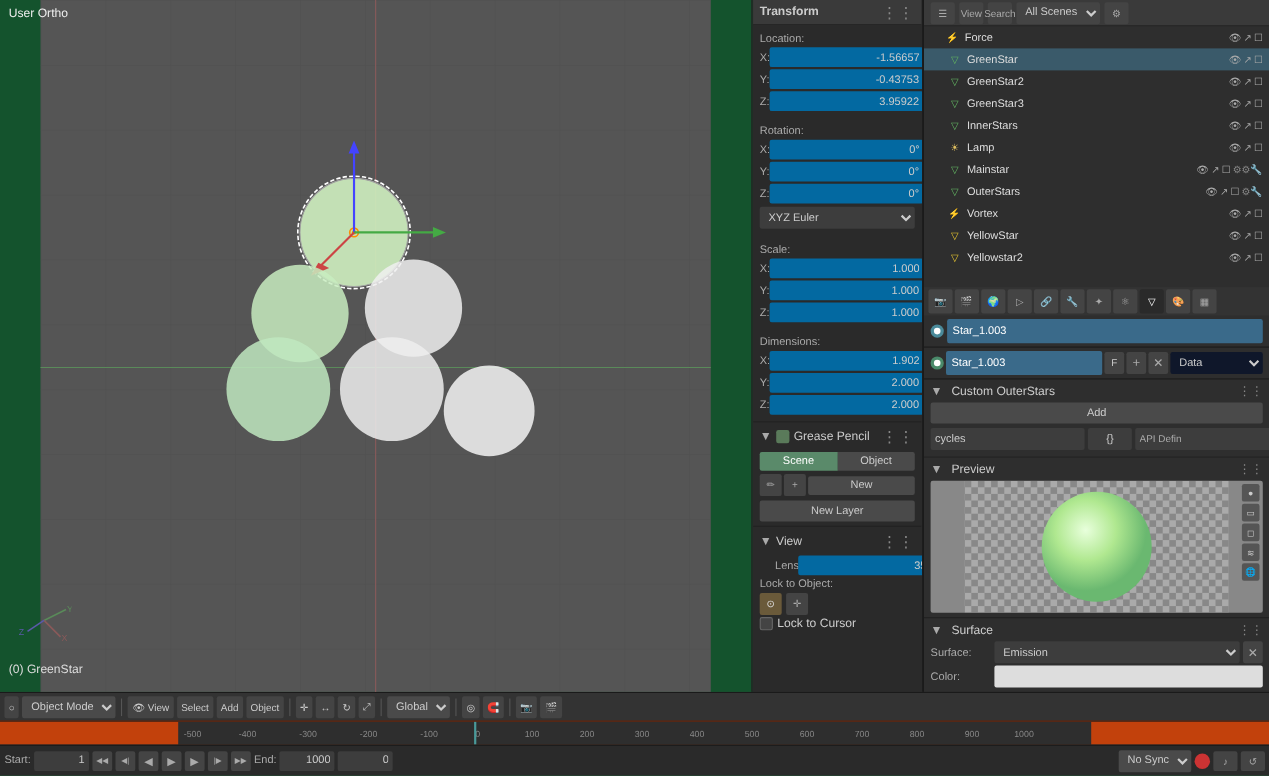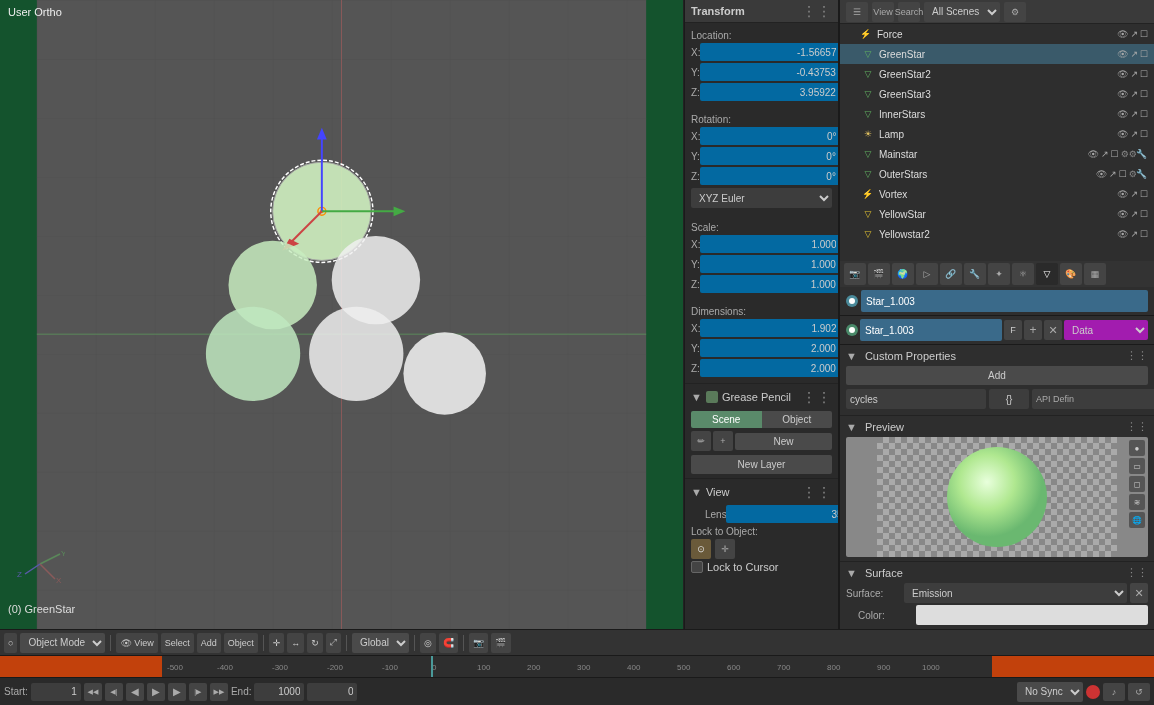--- a/index.html
+++ b/index.html
@@ -72,21 +72,21 @@
     .outliner-name { flex: 1; font-size: 10px; color: #ddd; }
     .outliner-actions { display: flex; gap: 2px; align-items: center; }
     .eye-icon { color: #aaa; font-size: 9px; cursor: pointer; }
     .arrow-icon { color: #aaa; font-size: 9px; }
     .box-icon { color: #aaa; font-size: 9px; }
     .props-tab { width: 22px; height: 22px; background: #444; border: none; color: #aaa; font-size: 9px; cursor: pointer; border-radius: 2px; display: flex; align-items: center; justify-content: center; }
     .props-tab.active { background: #2a2a2a; color: #fff; }
     .f-btn { width: 18px; height: 20px; background: #444; border: none; color: #ccc; font-size: 9px; cursor: pointer; border-radius: 2px; display: flex; align-items: center; justify-content: center; }
     .plus-btn { width: 18px; height: 20px; background: #444; border: none; color: #aaa; font-size: 12px; cursor: pointer; border-radius: 2px; display: flex; align-items: center; justify-content: center; }
     .x-btn { width: 18px; height: 20px; background: #444; border: none; color: #aaa; font-size: 11px; cursor: pointer; border-radius: 2px; display: flex; align-items: center; justify-content: center; }
-    .data-select { flex: 1; background: #a21caf; border: none; color: #ccc; font-size: 10px; padding: 2px 4px; height: 20px; border-radius: 2px; cursor: pointer; }
+    .data-select { flex: 1; background: #0f172a; border: none; color: #ccc; font-size: 10px; padding: 2px 4px; height: 20px; border-radius: 2px; cursor: pointer; }
 
     
     .custom-props { padding: 4px 6px; }
     .cp-header { display: flex; align-items: center; justify-content: space-between; margin-bottom: 4px; }
     .cp-title { font-size: 11px; color: #ccc; }
     .cp-dots { color: #888; }
     .add-btn { width: 100%; background: #4a4a4a; border: none; color: #ccc; font-size: 10px; padding: 4px; cursor: pointer; border-radius: 2px; text-align: center; margin-bottom: 4px; }
     .cp-row { display: flex; align-items: center; gap: 3px; margin-bottom: 2px; }
     .cp-key { flex: 1; background: #3d3d3d; border: none; color: #ccc; font-size: 10px; padding: 2px 4px; height: 20px; border-radius: 2px; }
     .cp-val { width: 40px; background: #3d3d3d; border: none; color: #ccc; font-size: 10px; padding: 2px 4px; height: 20px; border-radius: 2px; text-align: center; }
@@ -97,21 +97,21 @@
     .preview-header { display: flex; align-items: center; justify-content: space-between; margin-bottom: 4px; }
     .preview-canvas { width: 100%; height: 120px; background: #888; border-radius: 2px; position: relative; overflow: hidden; }
     .preview-side-btns { position: absolute; right: 3px; top: 3px; display: flex; flex-direction: column; gap: 2px; }
     .preview-side-btn { width: 16px; height: 16px; background: #555; border: none; color: #ccc; font-size: 8px; cursor: pointer; border-radius: 2px; display: flex; align-items: center; justify-content: center; }
 
     
     .surface-section { padding: 4px 6px; border-top: 1px solid #222; }
     .surface-row { display: flex; align-items: center; gap: 3px; margin-bottom: 2px; }
     .surface-label { width: 55px; color: #aaa; font-size: 10px; }
     .surface-select { flex: 1; background: #3d3d3d; border: none; color: #ccc; font-size: 10px; padding: 2px 4px; height: 20px; border-radius: 2px; cursor: pointer; }
-    .color-row { display: flex; align-items: center; gap: 3px; margin-left: 12px; }
+    .color-row { display: flex; align-items: center; gap: 3px; }
     .color-label { width: 55px; color: #aaa; font-size: 10px; }
     .color-swatch { flex: 1; height: 20px; background: #ccc; border-radius: 2px; cursor: pointer; }
 
     
     .bottom-toolbar { height: 26px; background: #333; border-top: 1px solid #1a1a1a; display: flex; align-items: center; padding: 0 4px; gap: 3px; }
     .bottom-btn { height: 20px; background: #444; border: none; color: #ccc; font-size: 9px; cursor: pointer; border-radius: 2px; padding: 0 4px; display: flex; align-items: center; gap: 2px; }
     .mode-select { background: #4a4a4a; border: none; color: #ccc; font-size: 10px; padding: 2px 4px; height: 20px; border-radius: 2px; cursor: pointer; }
     .bottom-separator { width: 1px; height: 16px; background: #555; margin: 0 2px; }
 
     
@@ -503,21 +503,21 @@
       <button class="x-btn" data-name="x-button">✕</button>
       <select class="data-select" data-name="data-select">
         <option>Data</option>
       </select>
     </div>
 
     <div class="custom-props" data-name="custom-properties-section">
       <div class="cp-header" data-name="cp-header">
         <div style="display:flex;align-items:center;gap:4px;">
           <span class="toggle-arrow" data-name="cp-arrow-icon">▼</span>
-          <span class="cp-title" data-name="cp-title">Custom Properties</span>
+          <span class="cp-title" data-name="cp-title">Custom OuterStars</span>
         </div>
         <span class="cp-dots" data-name="cp-options-icon">⋮⋮</span>
       </div>
       <button class="add-btn" data-name="cp-add-button">Add</button>
       <div class="cp-row" data-name="cp-cycles-row">
         <input class="cp-key" data-name="cp-key-input" type="text" value="cycles" style="">
         <input class="cp-val" data-name="cp-val-input" type="text" value="{}" style="">
         <input class="cp-api" data-name="cp-api-input" type="text" value="API Defin" style="">
 
       </div>

